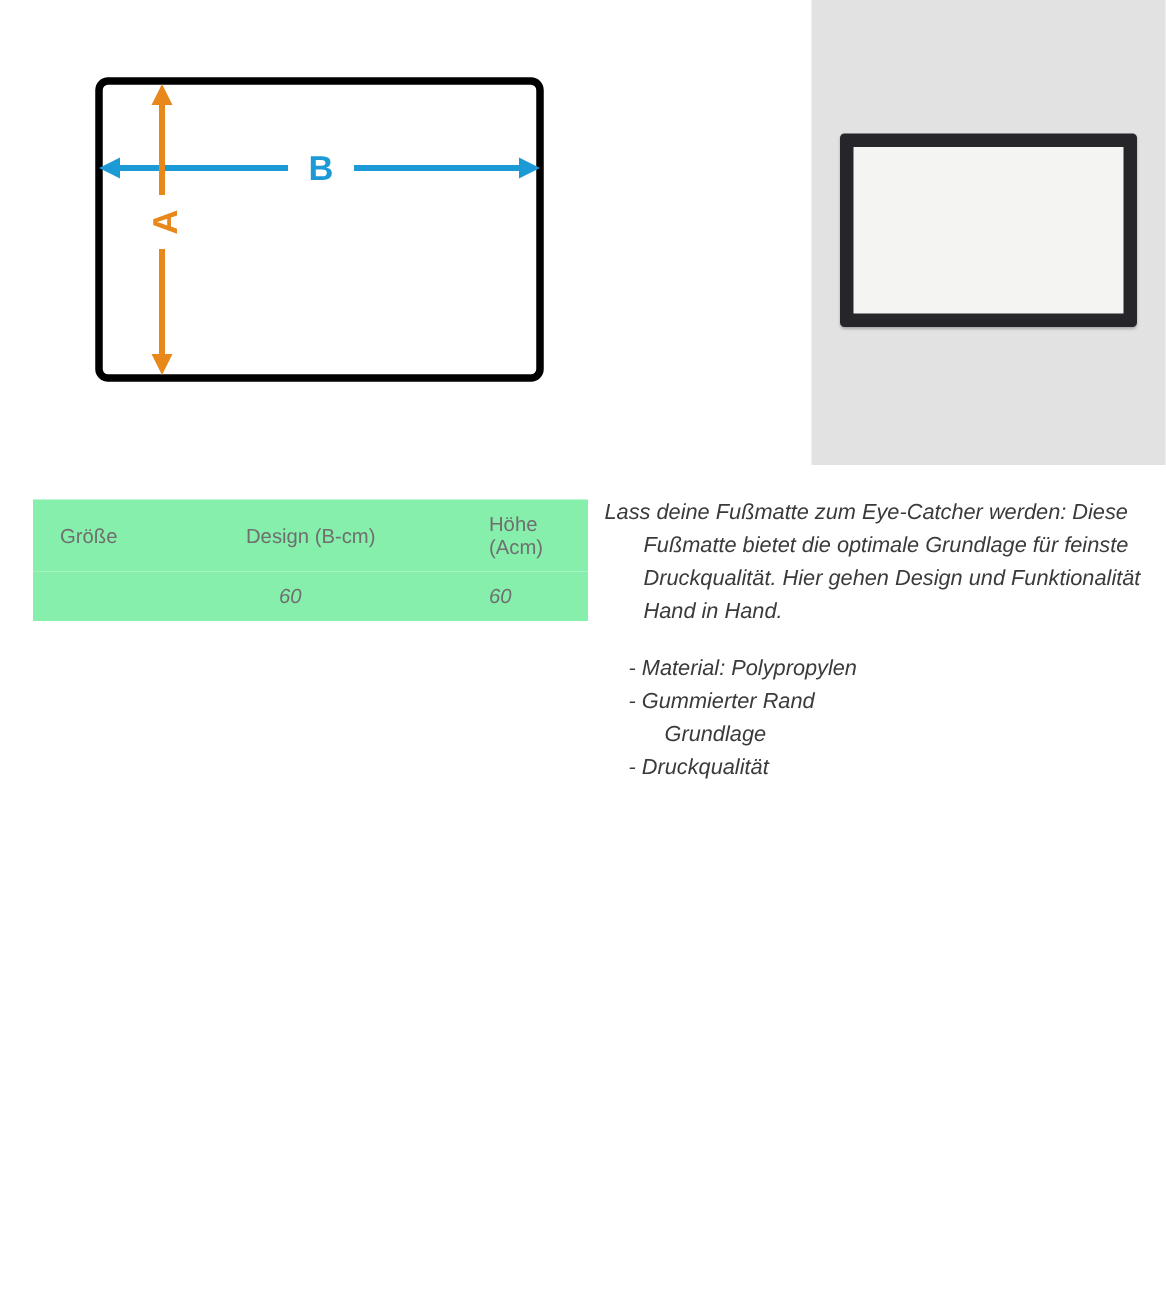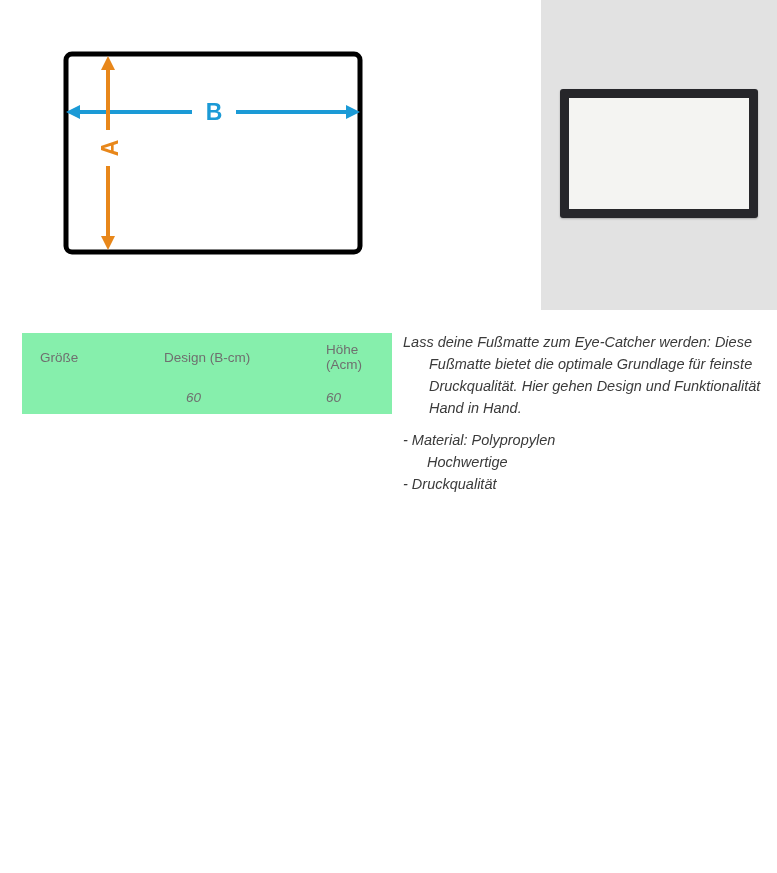--- a/index.html
+++ b/index.html
@@ -101,21 +101,21 @@
     color: #3a3a3a;
     font-style: italic;
   }
   #description .intro {
     margin: 0 0 10px 0;
     padding-left: 26px;
     text-indent: -26px;
   }
   #description ul {
     list-style: none;
-    margin: 0;
+    margin: 16px;
     padding: 0;
   }
   #description li {
     padding-left: 12px;
     text-indent: -12px;
     margin-bottom: 0;
   }
   #description li .cont {
     display: block;
     padding-left: 12px;
@@ -173,19 +173,22 @@
   </tbody>
 </table>
 
 <div id="description">
   <p class="intro">Lass deine Fußmatte zum Eye-Catcher werden: Diese Fußmatte bietet die optimale Grundlage für feinste Druckqualität. Hier gehen Design und Funktionalität Hand in Hand.</p>
   <ul>
     <li>
       <span>- Material: Polypropylen</span>
     </li>
     <li>
-      <span class="cont">Hochwertige</span>
+      <span>- Gummierter Rand</span>
+    </li>
+    <li>
+      <span class="cont">Grundlage</span>
     </li>
     <li>
       <span>- Druckqualität</span>
     </li>
   </ul>
 </div>
 
 </body></html>

